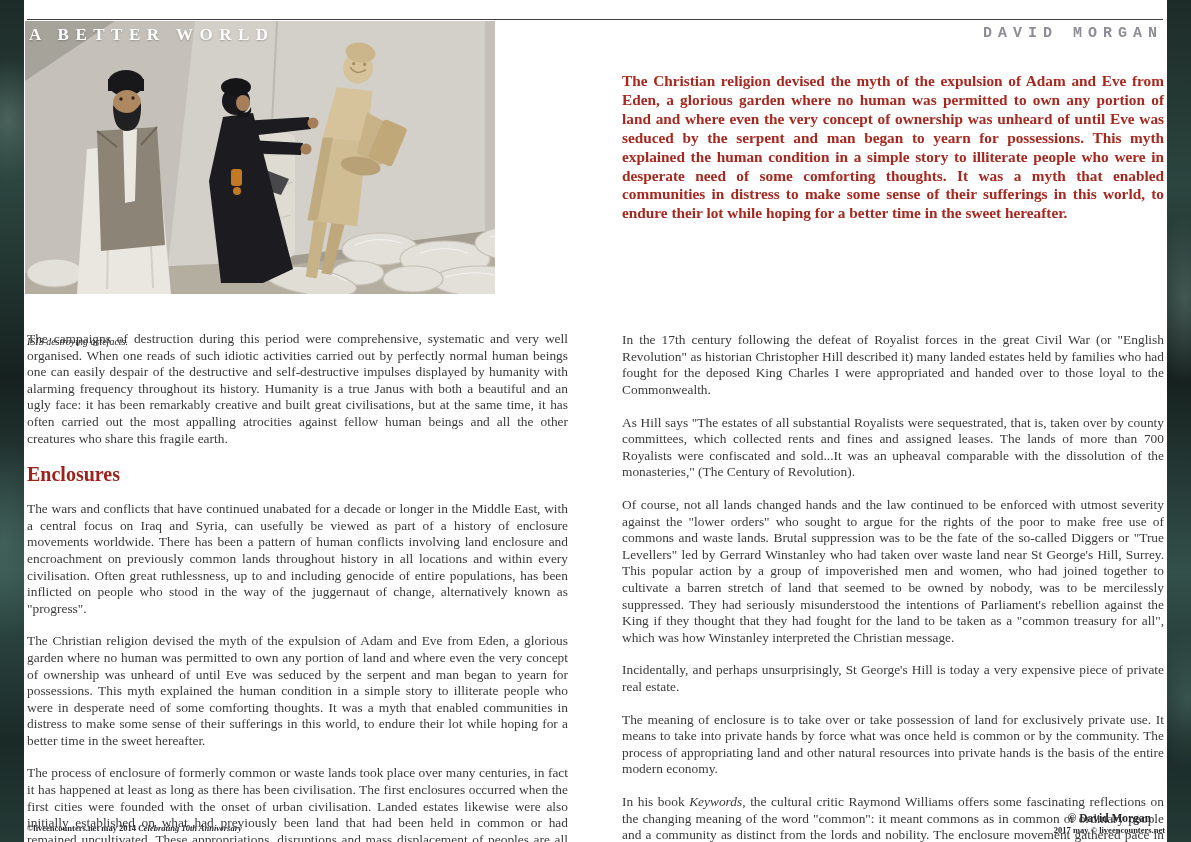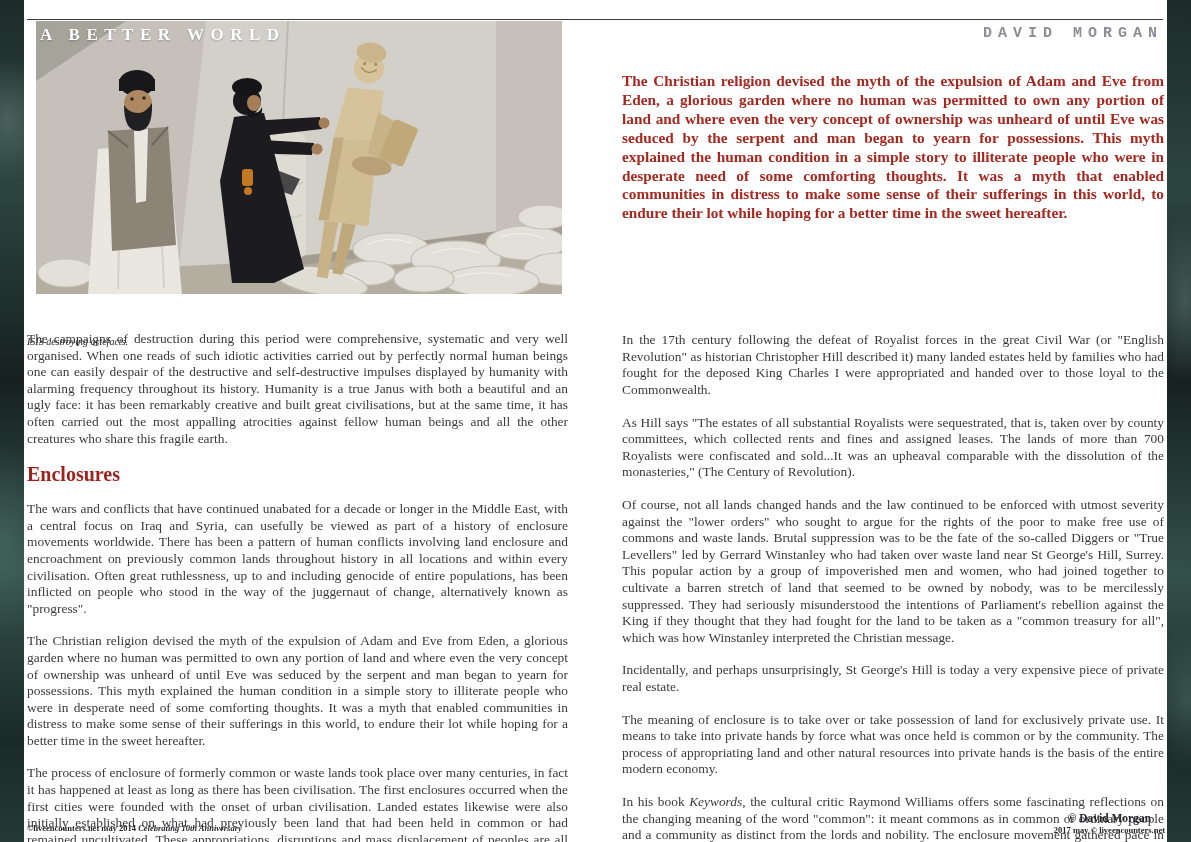--- a/index.html
+++ b/index.html
@@ -21,21 +21,21 @@
     position:absolute;left:3px;top:19px;width:1136px;height:0;
     border-top:1.6px solid #3f3f42;
   }
   .author{
     position:absolute;top:25px;right:4px;
     font-size:15px;font-weight:bold;letter-spacing:6px;color:#8d8d96;
     white-space:nowrap;
     font-family:Liberation Mono, monospace;
   }
   .photo-wrap{
-    position:absolute;left:12px;top:21px;width:526px;height:273px;overflow:hidden;
+    position:absolute;left:1px;top:21px;width:470px;height:273px;overflow:hidden;
     background:#4d7c0f;
   }
   .page-title{
     position:absolute;left:4px;top:4px;z-index:5;
     font-size:17px;font-weight:bold;letter-spacing:6.5px;color:#ffffff;
     text-shadow:0 1px 2px rgba(0,0,0,.25);white-space:nowrap;
   }
   .caption{
     position:absolute;left:3px;top:299px;
     font-size:10px;font-style:italic;color:#1e1e1e;margin-top:37px;

